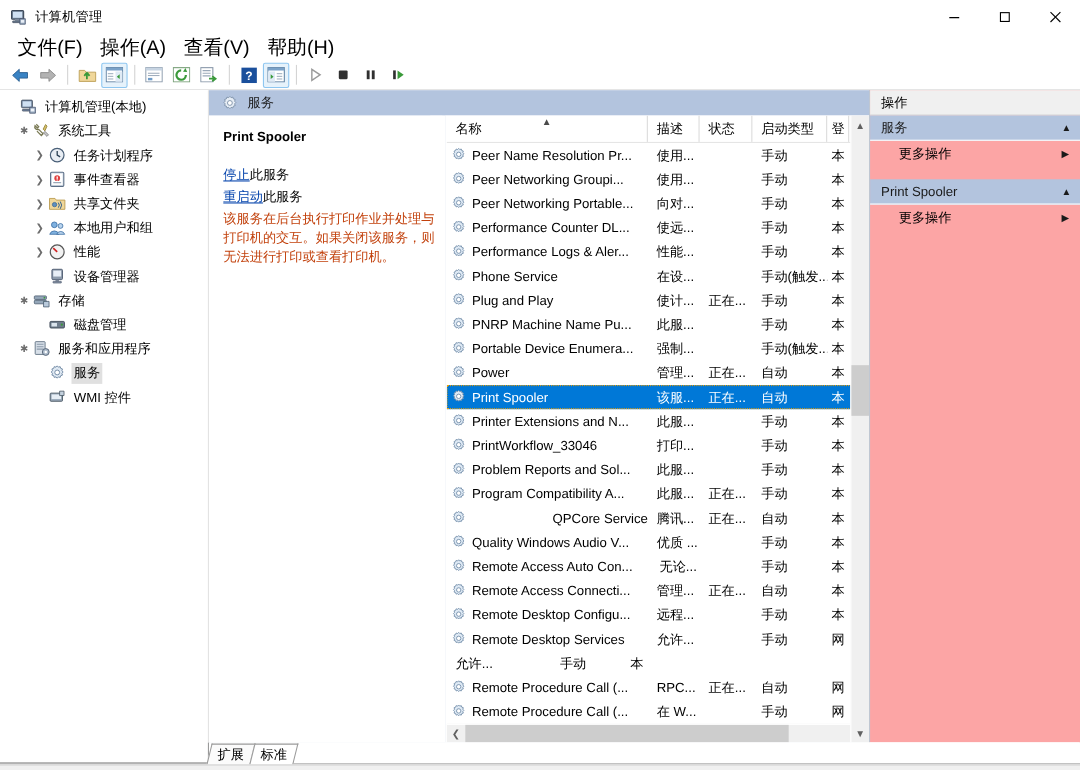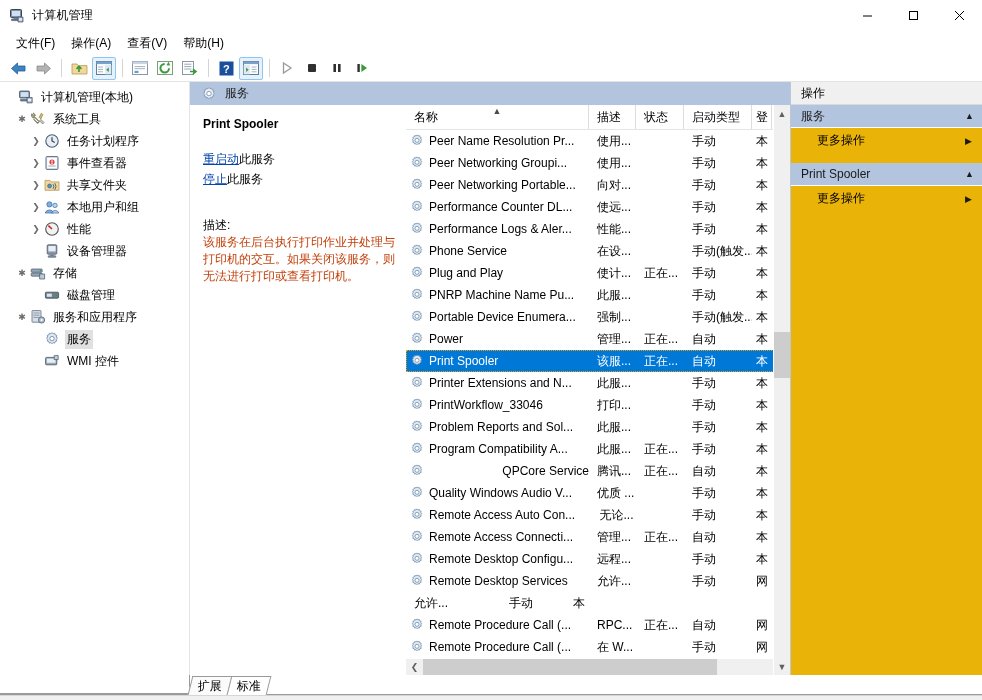--- a/index.html
+++ b/index.html
@@ -35,21 +35,21 @@
   .wc svg { display: block; }
 
   
   #menubar {
     height: 24px; width: 982px;
     background: #ffffff;
     display: flex; align-items: center;
     padding-left: 8px;
   }
   .menu-item {
-    font-size: 12px; color: #000;
+    font-size: 18px; color: #000;
     padding: 3px 8px;
     white-space: nowrap;
   }
 
   
   #toolbar {
     height: 27px; width: 982px;
     background: #ffffff;
     border-bottom: 1px solid #e3e3e3;
     display: flex; align-items: center;
@@ -186,21 +186,21 @@
   #lv-hsb {
     height: 17px; display: flex; align-items: center;
     background: #f0f0f0; flex: 0 0 17px; border-top: 1px solid #ffffff;
   }
   #lv-hsb-track { flex: 1 1 auto; height: 17px; position: relative; }
   #lv-hsb-thumb { position: absolute; top: 0; height: 17px; background: #cdcdcd; }
 
   
   #actions {
     width: 192px; height: 593px;
-    background: #eab308;
+    background: #fca5a5;
     border-left: 1px solid #bfc7d2;
   }
   #act-title {
     height: 23px; background: #f0f0f0;
     display: flex; align-items: center; padding-left: 10px;
     font-size: 12px; color: #000;
     border-bottom: 1px solid #d9d9d9;
   }
   .act-group-hd {
     height: 23px; background: #b3c4de;
@@ -572,26 +572,25 @@
     <div id="mid-content">
 
       <div id="details">
         <div id="details-corner">
           <svg width="14" height="14" viewBox="0 0 14 14">
               <path d="M14 0 A14 14 0 0 0 0 14 L0 0 Z" fill="#ffffff"></path>
             </svg>
         </div>
         <div class="det-title">Print Spooler</div>
         <div class="det-link">
+          <a href="#">停止</a><span>此服务</span>
+        </div>
+        <div class="det-link">
           <a href="#">重启动</a><span>此服务</span>
         </div>
-        <div class="det-link">
-          <a href="#">停止</a><span>此服务</span>
-        </div>
-        <div class="det-desc-label">描述:</div>
         <div class="det-desc">该服务在后台执行打印作业并处理与打印机的交互。如果关闭该服务，则无法进行打印或查看打印机。</div>
       </div>
 
       <div id="listview">
         <div id="lv-headrow">
           <div class="lv-th" style="width:183px">
             <span>名称</span>
             <span class="sortmark">▲</span>
           </div>
           <div class="lv-th" style="width:47px">

